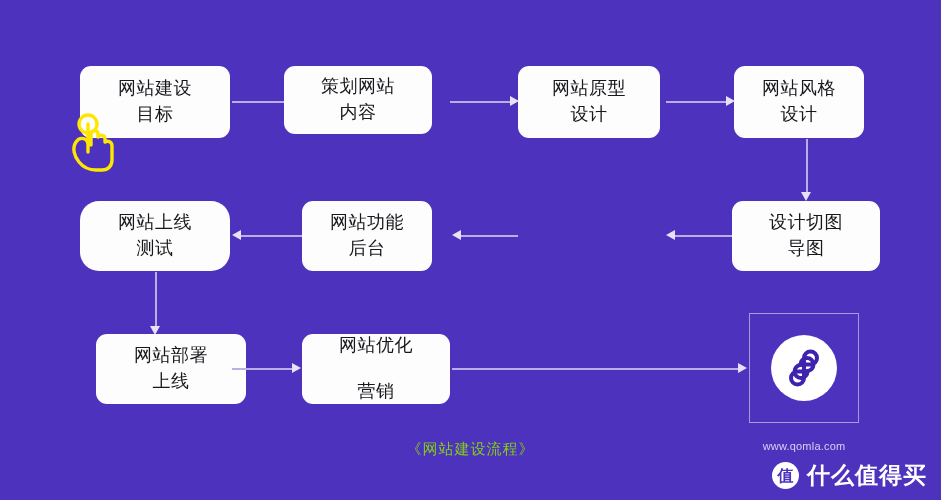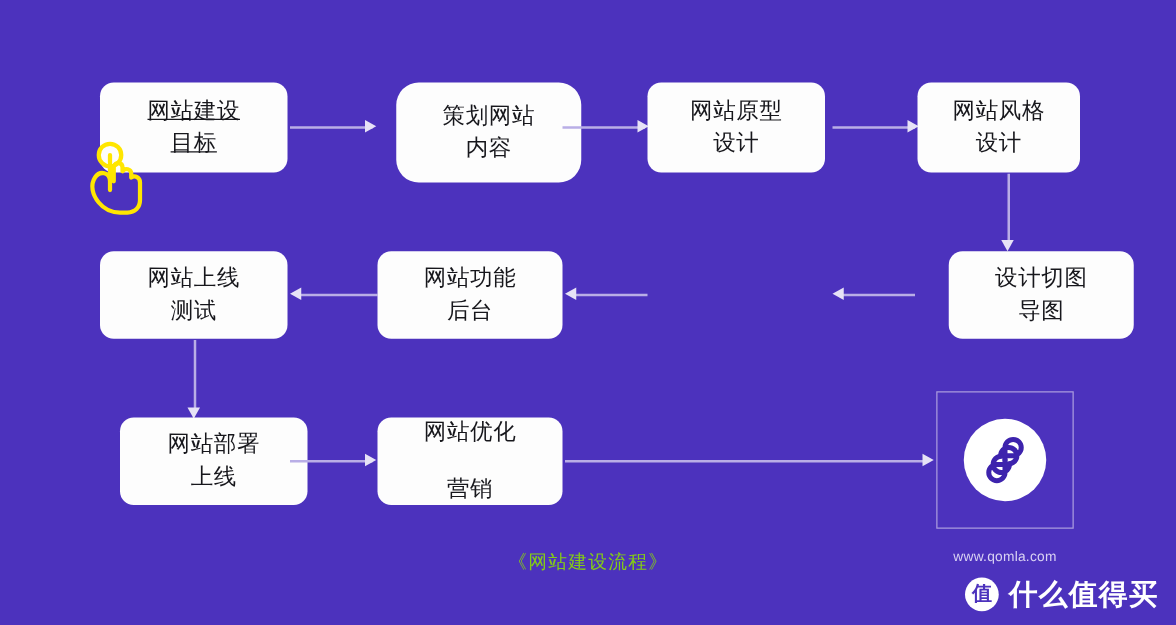--- a/index.html
+++ b/index.html
@@ -148,29 +148,29 @@
     font-size: 23px;
     font-weight: 700;
     letter-spacing: 1px;
   }
 </style>
 </head>
 <body>
 
 <div id="canvas">
 
-  <div class="card" style="left:80px; top:66px; width:150px; height:72px;text-decoration:underline;">
+  <div class="card" style="left:80px; top:66px; width:150px; height:72px;">
     <span class="l1">网站建设</span>
     <span class="l2">目标</span>
   </div>
 
   <div class="conn h" style="left:232px; top:101px; width:66px;"></div>
   <div class="arrowhead right" style="left:292px; top:96px;"></div>
 
-  <div class="card" style="left:317px; top:66px; width:148px; height:80px;border-radius:18px;">
+  <div class="card" style="left:284px; top:66px; width:148px; height:68px;">
     <span class="l1">策划网站</span>
     <span class="l2">内容</span>
   </div>
 
   <div class="conn h" style="left:450px; top:101px; width:66px;"></div>
   <div class="arrowhead right" style="left:510px; top:96px;"></div>
 
   <div class="card" style="left:518px; top:66px; width:142px; height:72px;">
     <span class="l1">网站原型</span>
     <span class="l2">设计</span>
@@ -180,41 +180,41 @@
   <div class="arrowhead right" style="left:726px; top:96px;"></div>
 
   <div class="card" style="left:734px; top:66px; width:130px; height:72px;">
     <span class="l1">网站风格</span>
     <span class="l2">设计</span>
   </div>
 
   <div class="conn v" style="left:806px; top:139px; height:57px;"></div>
   <div class="arrowhead down" style="left:801px; top:192px;"></div>
 
-  <div class="card" style="left:80px; top:201px; width:150px; height:70px;">
+  <div class="card" style="left:80px; top:201px; width:150px; height:70px;border-radius:19px;">
     <span class="l1">网站上线</span>
     <span class="l2">测试</span>
   </div>
 
   <div class="conn h" style="left:240px; top:235px; width:62px;"></div>
   <div class="arrowhead left" style="left:232px; top:230px;"></div>
 
-  <div class="card" style="left:302px; top:201px; width:148px; height:70px;">
+  <div class="card" style="left:302px; top:201px; width:130px; height:70px;">
     <span class="l1">网站功能</span>
     <span class="l2">后台</span>
   </div>
 
   <div class="conn h" style="left:460px; top:235px; width:58px;"></div>
   <div class="arrowhead left" style="left:452px; top:230px;"></div>
 
 
   <div class="conn h" style="left:674px; top:235px; width:58px;"></div>
   <div class="arrowhead left" style="left:666px; top:230px;"></div>
 
-  <div class="card" style="left:759px; top:201px; width:148px; height:70px;">
+  <div class="card" style="left:732px; top:201px; width:148px; height:70px;">
     <span class="l1">设计切图</span>
     <span class="l2">导图</span>
   </div>
 
   <div class="conn v" style="left:155px; top:272px; height:58px;"></div>
   <div class="arrowhead down" style="left:150px; top:326px;"></div>
 
   <div class="card" style="left:96px; top:334px; width:150px; height:70px;">
     <span class="l1">网站部署</span>
     <span class="l2">上线</span>

